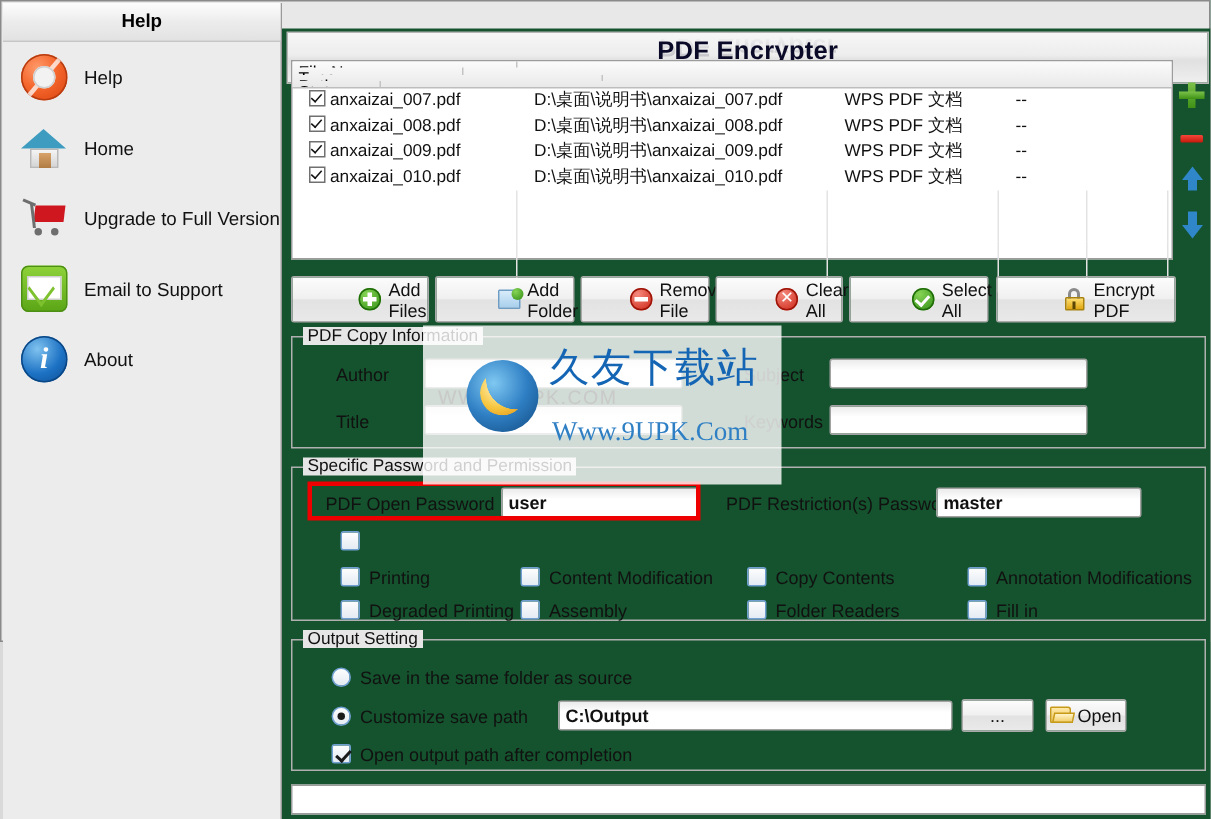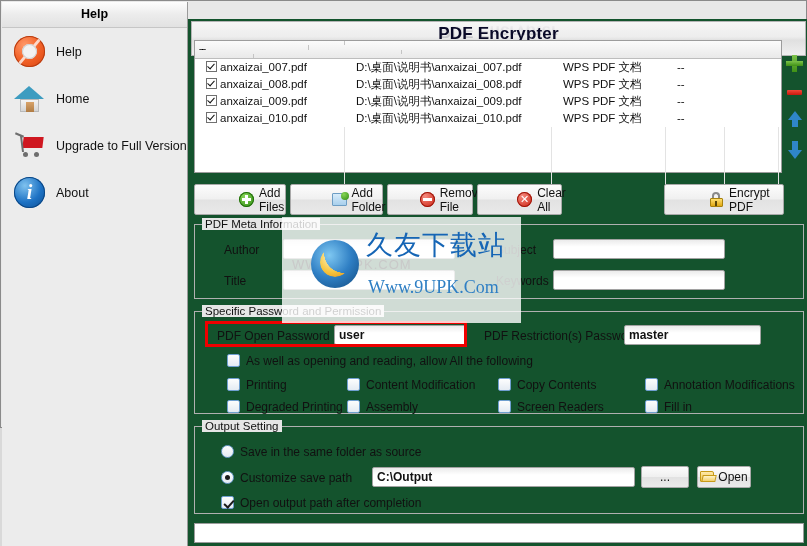--- a/index.html
+++ b/index.html
@@ -232,20 +232,24 @@
       <span class="side-label">Home</span>
     </div>
     <div class="side-item">
       <span class="side-ico ico-cart">
           <i></i>
           <u></u>
         </span>
       <span class="side-label">Upgrade to Full Version</span>
     </div>
     <div class="side-item">
+      <span class="side-ico ico-mail"></span>
+      <span class="side-label">Email to Support</span>
+    </div>
+    <div class="side-item">
       <span class="side-ico ico-about"></span>
       <span class="side-label">About</span>
     </div>
   </div>
 
   <div id="main">
 
     <div id="titlebar">
       <div id="app-title">PDF Encrypter</div>
       <div id="app-title-reflect">PDF Encrypter</div>
@@ -337,67 +341,70 @@
       <span>Remove File</span>
     </div>
     <div class="tbtn" style="left:96px;width:93px">
       <span class="bi bi-folder"></span>
       <span>Add Folder</span>
     </div>
     <div class="tbtn" style="left:283px;width:85px">
       <span class="bi bi-clear">✕</span>
       <span>Clear All</span>
     </div>
+    <div class="tbtn" style="left:372px;width:93px">
+      <span class="bi bi-sel"></span>
+      <span>Select All</span>
+    </div>
     <div class="tbtn" style="left:470px;width:120px">
       <span class="bi bi-lock">
           <i></i>
         </span>
       <span>Encrypt PDF</span>
     </div>
   </div>
 
   <div class="gbox" style="left:193px;top:223px;width:610px;height:75px">
-    <span class="glegend">PDF Meta Information</span>
+    <span class="glegend">PDF Copy Information</span>
     <span class="fld-label" style="left:29px;top:18px">Author</span>
     <div class="inp" style="left:88px;top:14px;width:172px"></div>
     <span class="fld-label" style="left:29px;top:49px">Title</span>
     <div class="inp" style="left:88px;top:45px;width:172px"></div>
     <span class="fld-label" style="left:301px;top:18px">Subject</span>
     <div class="inp" style="left:358px;top:14px;width:172px"></div>
     <span class="fld-label" style="left:301px;top:49px">Keywords</span>
     <div class="inp" style="left:358px;top:45px;width:172px"></div>
   </div>
 
   <div class="gbox" style="left:193px;top:310px;width:610px;height:103px">
     <span class="glegend">Specific Password and Permission</span>
 
     <span class="fld-label" style="left:22px;top:17px">PDF Open Password</span>
     <div class="inp" style="left:139px;top:13px;width:132px">user</div>
 
     <span class="fld-label" style="left:289px;top:17px">PDF Restriction(s) Password</span>
     <div class="inp" style="left:429px;top:13px;width:137px">master</div>
 
     <div class="ck" style="left:32px;top:42px"></div>
-    <span class="ck-lab" style="left:51px;top:42px">As well as opening and reading, allow All the following</span>
 
     <div class="ck" style="left:32px;top:66px"></div>
     <span class="ck-lab" style="left:51px;top:66px">Printing</span>
     <div class="ck" style="left:152px;top:66px"></div>
     <span class="ck-lab" style="left:171px;top:66px">Content Modification</span>
     <div class="ck" style="left:303px;top:66px"></div>
     <span class="ck-lab" style="left:322px;top:66px">Copy Contents</span>
     <div class="ck" style="left:450px;top:66px"></div>
     <span class="ck-lab" style="left:469px;top:66px">Annotation Modifications</span>
 
     <div class="ck" style="left:32px;top:88px"></div>
     <span class="ck-lab" style="left:51px;top:88px">Degraded Printing</span>
     <div class="ck" style="left:152px;top:88px"></div>
     <span class="ck-lab" style="left:171px;top:88px">Assembly</span>
     <div class="ck" style="left:303px;top:88px"></div>
-    <span class="ck-lab" style="left:322px;top:88px">Screen Readers</span>
+    <span class="ck-lab" style="left:322px;top:88px">Folder Readers</span>
     <div class="ck" style="left:450px;top:88px"></div>
     <span class="ck-lab" style="left:469px;top:88px">Fill in</span>
   </div>
 
   <div class="gbox" style="left:193px;top:425px;width:610px;height:88px">
     <span class="glegend">Output Setting</span>
 
     <div class="rd" style="left:26px;top:18px"></div>
     <span class="ck-lab" style="left:45px;top:18px">Save in the same folder as source</span>
 

